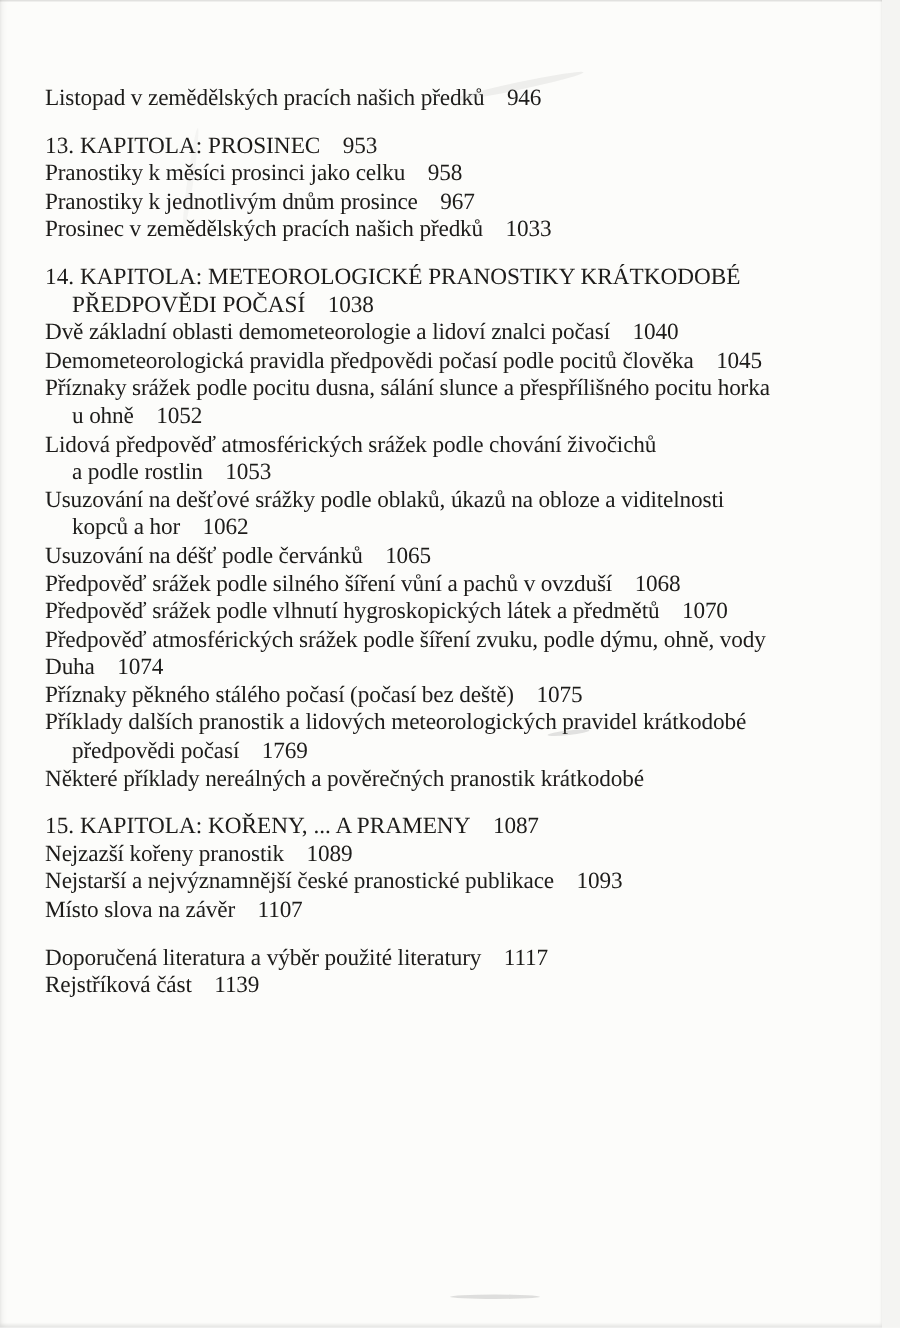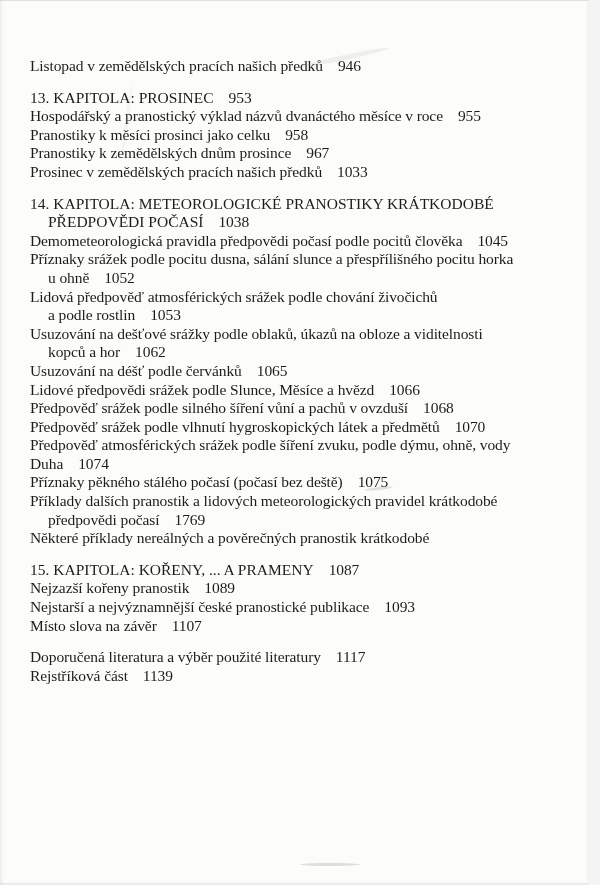--- a/index.html
+++ b/index.html
@@ -56,36 +56,35 @@
   .smudge.s4 { left: 365px; top: 487px; width: 28px; height: 3px; transform: rotate(-6deg); background: rgba(120,120,118,0.20); }
 </style>
 </head>
 <body>
 
 <div class="paper">
   <div class="toc" id="toc">
       <div class="line"><span class="entry-text">Listopad v zemědělských pracích našich předků</span><span class="page-num">946</span></div>
       <div class="spacer"></div>
       <div class="line bold"><span class="entry-text">13. KAPITOLA: PROSINEC</span><span class="page-num">953</span></div>
-      <div class="line"><span class="entry-text">Hospodářský a pranostický výklad názvů dvanáctého měsíce v roce</span><span class="page-num">955</span></div>
       <div class="line"><span class="entry-text">Pranostiky k měsíci prosinci jako celku</span><span class="page-num">958</span></div>
-      <div class="line"><span class="entry-text">Pranostiky k zemědělských dnům prosince</span><span class="page-num">967</span></div>
+      <div class="line"><span class="entry-text">Pranostiky k jednotlivým dnům prosince</span><span class="page-num">967</span></div>
       <div class="line"><span class="entry-text">Prosinec v zemědělských pracích našich předků</span><span class="page-num">1033</span></div>
       <div class="spacer"></div>
       <div class="line bold"><span class="entry-text">14. KAPITOLA: METEOROLOGICKÉ PRANOSTIKY KRÁTKODOBÉ</span></div>
       <div class="line bold indent"><span class="entry-text">PŘEDPOVĚDI POČASÍ</span><span class="page-num">1038</span></div>
+      <div class="line"><span class="entry-text">Dvě základní oblasti demometeorologie a lidoví znalci počasí</span><span class="page-num">1040</span></div>
       <div class="line"><span class="entry-text">Demometeorologická pravidla předpovědi počasí podle pocitů člověka</span><span class="page-num">1045</span></div>
       <div class="line"><span class="entry-text">Příznaky srážek podle pocitu dusna, sálání slunce a přespřílišného pocitu horka</span></div>
       <div class="line indent"><span class="entry-text">u ohně</span><span class="page-num">1052</span></div>
       <div class="line"><span class="entry-text">Lidová předpověď atmosférických srážek podle chování živočichů</span></div>
       <div class="line indent"><span class="entry-text">a podle rostlin</span><span class="page-num">1053</span></div>
       <div class="line"><span class="entry-text">Usuzování na dešťové srážky podle oblaků, úkazů na obloze a viditelnosti</span></div>
       <div class="line indent"><span class="entry-text">kopců a hor</span><span class="page-num">1062</span></div>
       <div class="line"><span class="entry-text">Usuzování na déšť podle červánků</span><span class="page-num">1065</span></div>
-      <div class="line"><span class="entry-text">Lidové předpovědi srážek podle Slunce, Měsíce a hvězd</span><span class="page-num">1066</span></div>
       <div class="line"><span class="entry-text">Předpověď srážek podle silného šíření vůní a pachů v ovzduší</span><span class="page-num">1068</span></div>
       <div class="line"><span class="entry-text">Předpověď srážek podle vlhnutí hygroskopických látek a předmětů</span><span class="page-num">1070</span></div>
       <div class="line"><span class="entry-text">Předpověď atmosférických srážek podle šíření zvuku, podle dýmu, ohně, vody</span></div>
       <div class="line"><span class="entry-text">Duha</span><span class="page-num">1074</span></div>
       <div class="line"><span class="entry-text">Příznaky pěkného stálého počasí (počasí bez deště)</span><span class="page-num">1075</span></div>
       <div class="line"><span class="entry-text">Příklady dalších pranostik a lidových meteorologických pravidel krátkodobé</span></div>
       <div class="line indent"><span class="entry-text">předpovědi počasí</span><span class="page-num">1769</span></div>
       <div class="line"><span class="entry-text">Některé příklady nereálných a pověrečných pranostik krátkodobé</span></div>
       <div class="spacer"></div>
       <div class="line bold"><span class="entry-text">15. KAPITOLA: KOŘENY, ... A PRAMENY</span><span class="page-num">1087</span></div>

